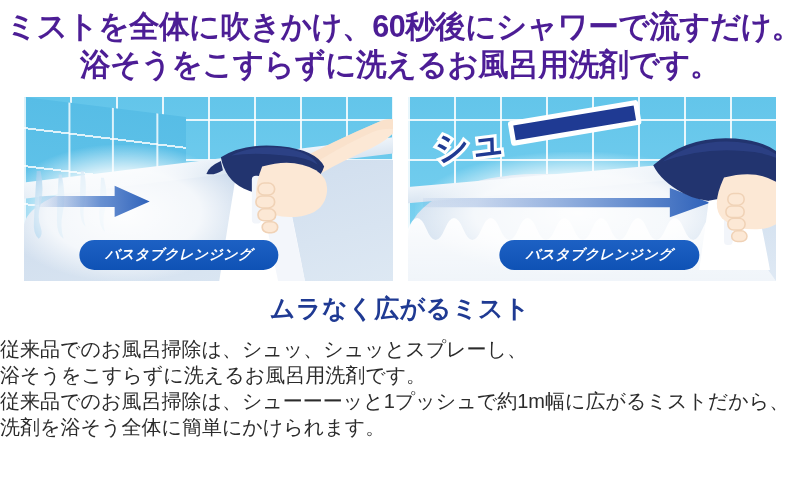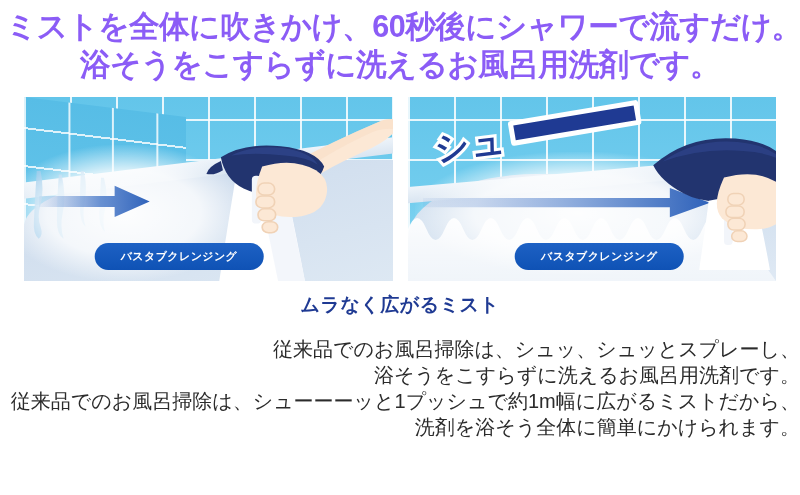--- a/index.html
+++ b/index.html
@@ -8,21 +8,21 @@
     background:#ffffff;
     font-family:"Liberation Sans","DejaVu Sans",sans-serif;
     overflow:hidden;
     position:relative;
   }
   .page{width:800px;height:495px;position:relative;}
 
   
   .headline{
     text-align:center;
-    color:#8b5cf6;
+    color:#4c1d95;
     font-weight:bold;
     letter-spacing:-0.5px;
     padding-top:8px;
   }
   .headline .hl-line{
     display:block;
     font-size:31px;
     line-height:38px;
     white-space:nowrap;
     transform:scaleX(0.985);
@@ -143,42 +143,43 @@
     transform:translateY(-9px) rotate(-2.5deg);
   }
 
   
   .pill{
     position:absolute;
     left:50%;transform:translateX(-50%);
     bottom:11px;
     background:linear-gradient(180deg,#1d61c4 0%,#0f52b5 100%);
     color:#ffffff;
-    font-size:11px;font-weight:bold;
+    font-size:14px;font-weight:bold;
+    font-style:italic;
     letter-spacing:0.4px;
     padding:6px 26px;
     border-radius:999px;
     white-space:nowrap;
   }
   #panel-left .pill{left:42%;}
   #panel-right .pill{left:52%;}
 
   
   .subhead{
     position:absolute;top:292px;left:0;width:800px;
     text-align:center;
     color:#1f3a93;
-    font-size:19px;font-weight:bold;
+    font-size:25px;font-weight:bold;
     letter-spacing:0.5px;
   }
 
   
   .body-copy{
     position:absolute;top:336px;left:0;width:800px;
-    text-align:right;
+    text-align:left;
     color:#2b2b2b;
     font-size:20px;
     line-height:26px;
   }
   .body-copy .bl{display:block;white-space:nowrap;}
 </style>
 </head>
 <body>
 
 <div class="page">

